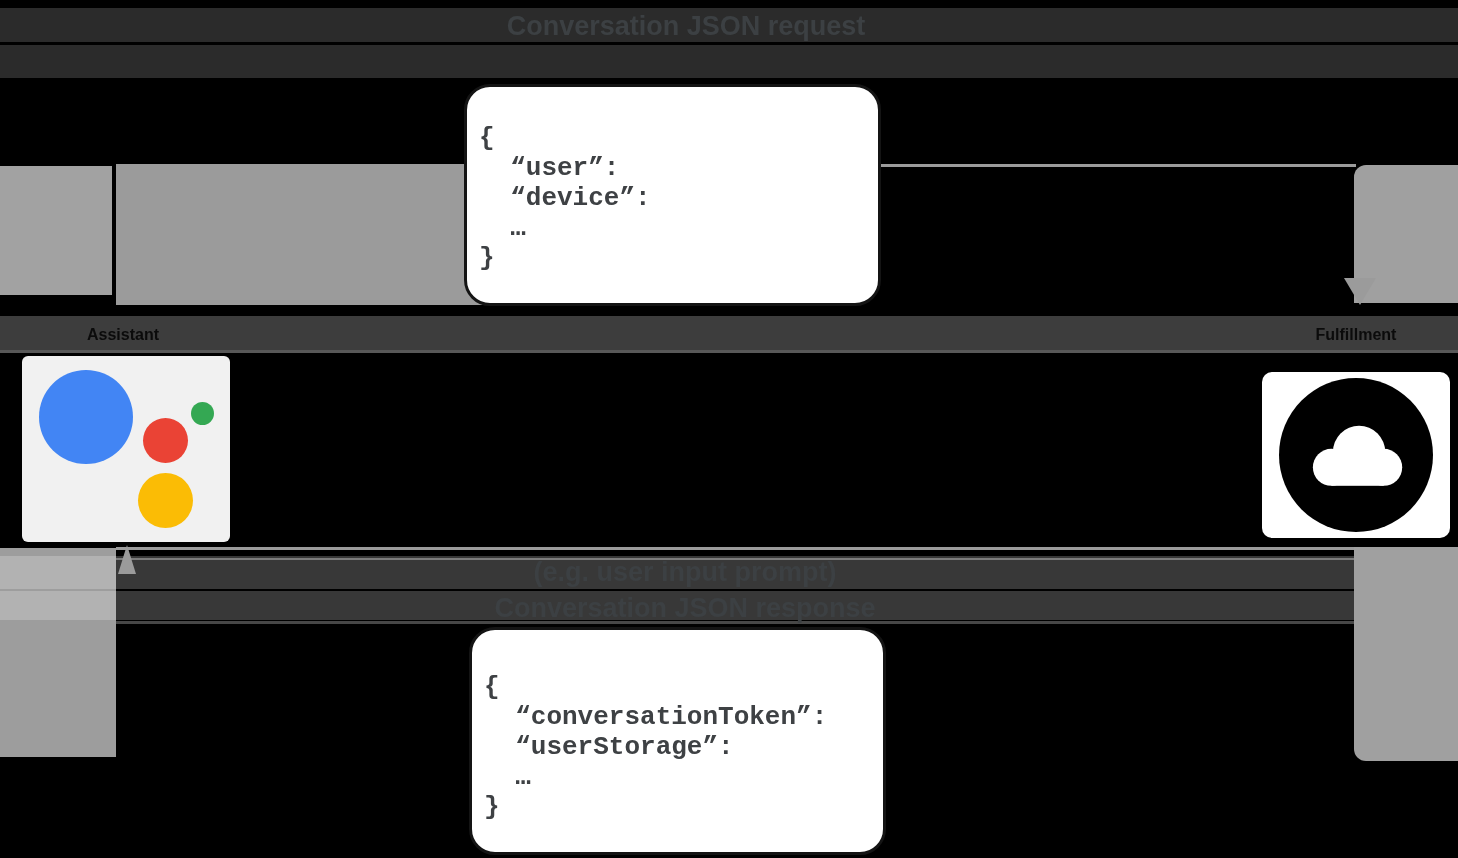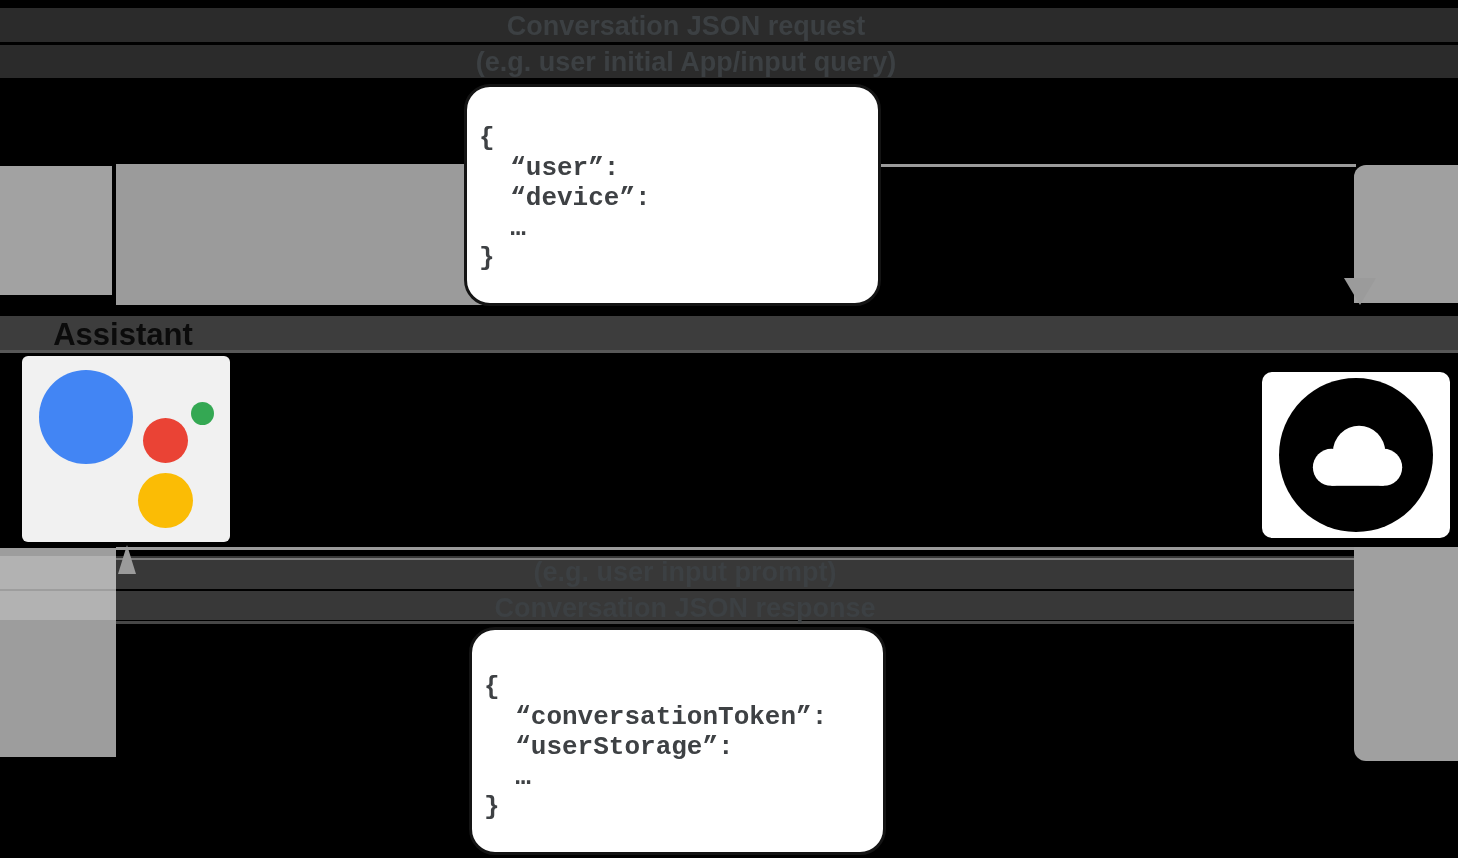--- a/index.html
+++ b/index.html
@@ -15,21 +15,21 @@
   .arrow-down{position:absolute;width:0;height:0;
     border-left:16px solid transparent;border-right:16px solid transparent;
     border-top:27px solid #9b9b9b;}
   .arrow-up{position:absolute;width:0;height:0;
     border-left:9px solid transparent;border-right:9px solid transparent;
     border-bottom:29px solid #9b9b9b;}
   
   #actor-band{position:absolute;left:0;top:316px;width:1458px;height:34px;
     background:#3d3d3d;border-bottom:3px solid #585858;}
   .actor-label{position:absolute;top:320px;height:30px;line-height:30px;
-    font-size:31px;font-weight:bold;color:#0b0b0b;text-align:center;}
+    font-size:16px;font-weight:bold;color:#0b0b0b;text-align:center;}
   
   .flow-label{position:absolute;width:800px;text-align:center;color:#3c4043;
     font-size:27px;line-height:36px;font-weight:bold;}
   
   .json-box{position:absolute;width:417px;background:#fff;border:3px solid #141414;
     border-radius:26px;box-sizing:border-box;}
   .json-box pre{margin:0;font-family:"Liberation Mono",monospace;font-size:26px;
     line-height:30px;font-weight:bold;color:#3e4144;white-space:pre;}
   
   #assistant-tile{position:absolute;left:22px;top:356px;width:208px;height:186px;
@@ -61,24 +61,24 @@
   <div class="thinline" style="left:116px;top:621px;width:1238px;height:3px;background:rgba(255,255,255,0.28);"></div>
 
   <div class="gblock" style="left:1354px;top:165px;width:104px;height:138px;background:#a0a0a0;border-top-left-radius:12px;"></div>
   <div class="gblock" style="left:1354px;top:547px;width:104px;height:214px;background:#a0a0a0;border-bottom-left-radius:12px;"></div>
 
   <div class="arrow-down" style="left:1344px;top:278px;"></div>
   <div class="arrow-up" style="left:118px;top:545px;"></div>
 
   <div id="actor-band"></div>
   <div class="actor-label" style="left:20px;width:206px;">Assistant</div>
+  <div class="actor-label" style="left:1253px;width:206px;">Fulfillment</div>
 
   <div class="flow-label" style="left:286px;top:8px;">
     <div>Conversation JSON request</div>
-    <div>(e.g. user initial App/input query)</div>
   </div>
 
   <div class="flow-label" style="left:285px;top:554px;">
     <div>(e.g. user input prompt)</div>
     <div>Conversation JSON response</div>
   </div>
 
   <div id="assistant-tile">
     <div style="position:absolute;left:0;top:0;width:100%;height:100%;">
       <div class="dot" style="left:17px;top:14px;width:94px;height:94px;background:#4285F4;"></div>

